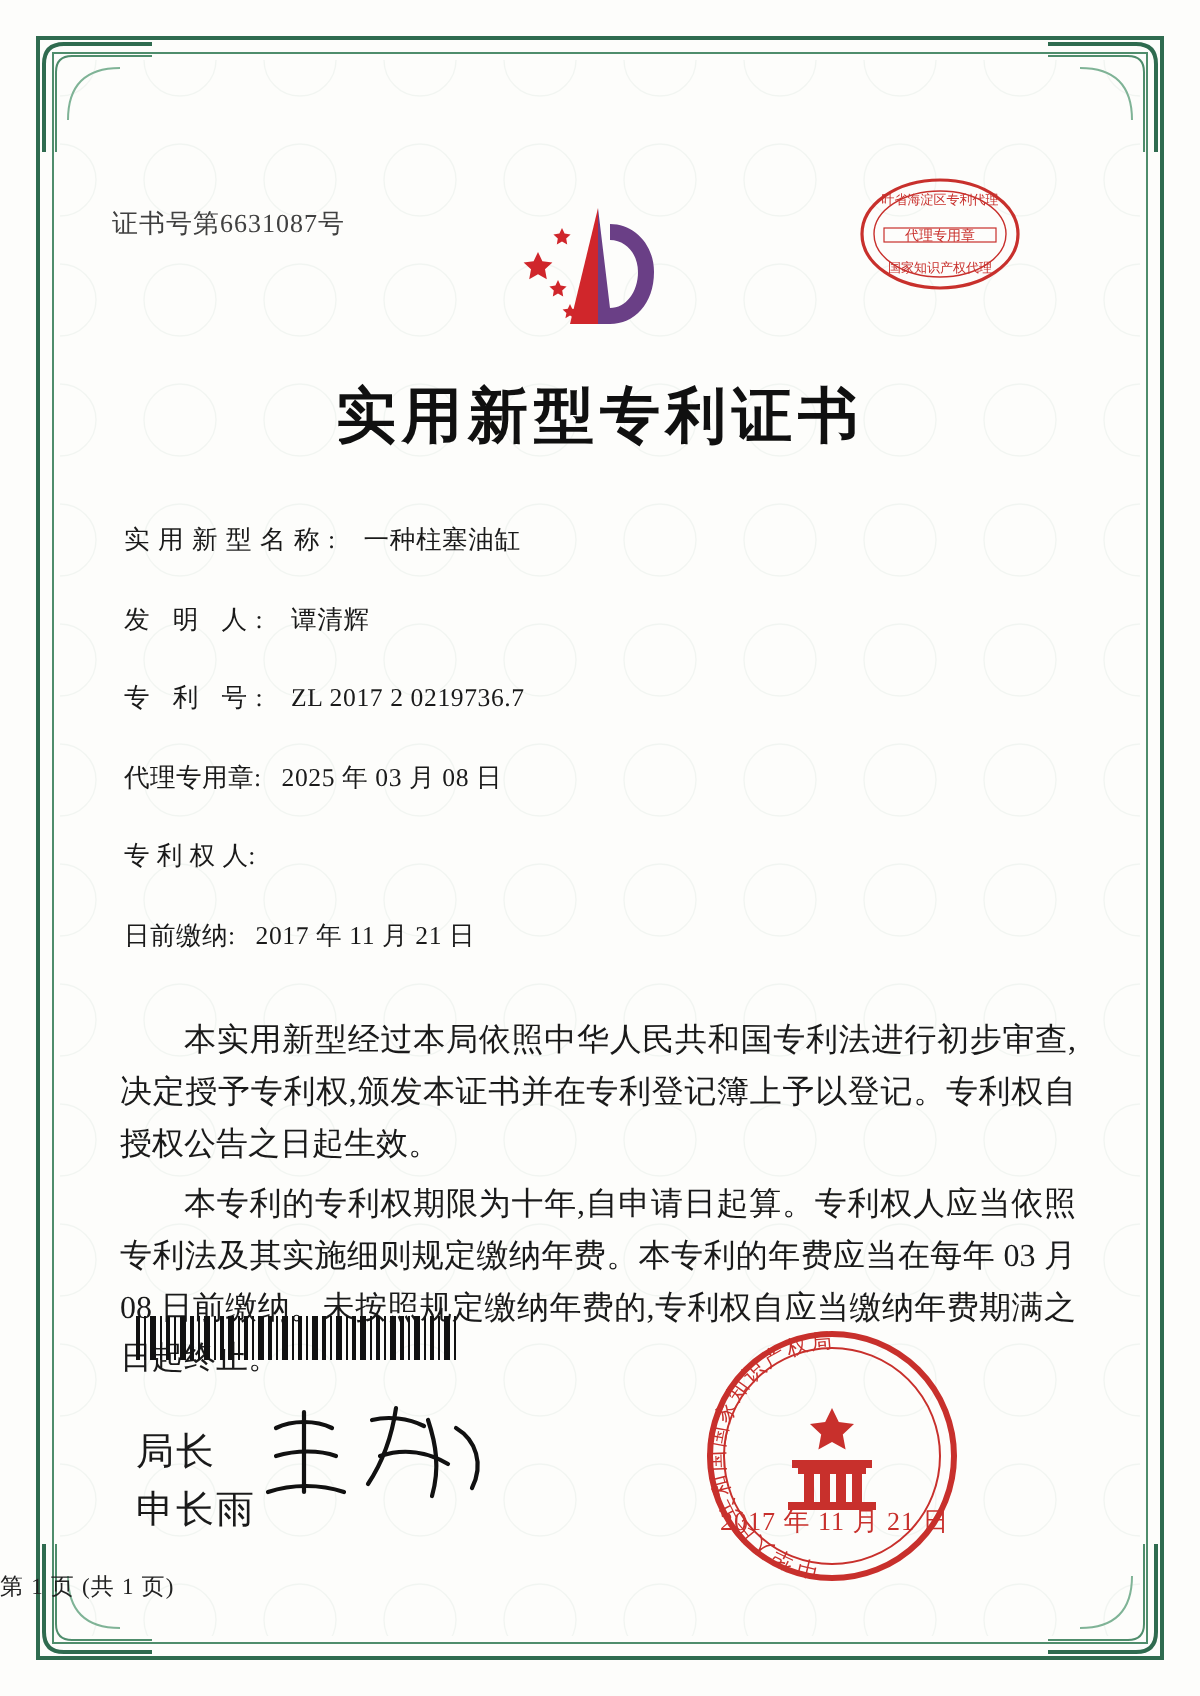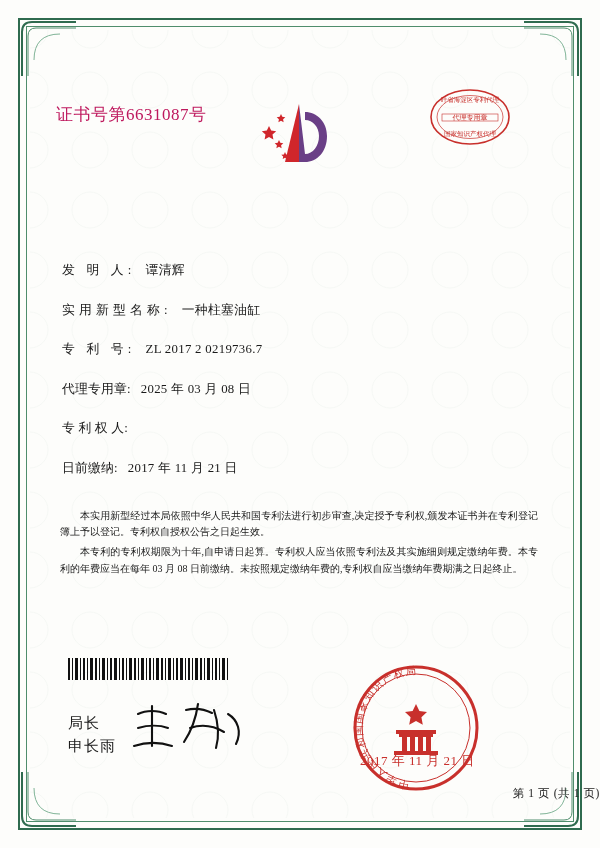--- a/index.html
+++ b/index.html
@@ -43,23 +43,23 @@
   }
   .corner svg { display:block; }
   .c-tl { left: 20px; top: 20px; }
   .c-tr { right: 20px; top: 20px; transform: scaleX(-1); }
   .c-bl { left: 20px; bottom: 20px; transform: scaleY(-1); }
   .c-br { right: 20px; bottom: 20px; transform: scale(-1,-1); }
 
   .cert-no {
     position: absolute;
     left: 56px; top: 103px;
-    font-size: 17px;
+    font-size: 13px;
     letter-spacing: 0.5px;
-    color: #be185d;
+    color: #404040;
   }
   .logo {
     position: absolute;
     left: 255px; top: 100px;
     width: 92px; height: 68px;
   }
   .title {
     position: absolute;
     left: 0; top: 188px;
     width: 600px;
@@ -88,40 +88,40 @@
   }
   .field-label.spaced { letter-spacing: 4.2px; }
   .field-value {
     margin-left: 10px;
     letter-spacing: 0.3px;
   }
   .paras {
     position: absolute;
     left: 60px; top: 508px;
     width: 478px;
-    font-size: 10px;
+    font-size: 16px;
     line-height: 1.62;
     color: #1a1a1a;
     text-align: justify;
   }
   .paras p {
     margin: 0 0 4px 0;
     text-indent: 2em;
   }
   .barcode {
     position: absolute;
     left: 68px; top: 658px;
     width: 160px; height: 22px;
   }
   .barcode svg { display: block; }
 
   .signblock {
     position: absolute;
     left: 68px; top: 712px;
-    font-size: 15px;
+    font-size: 19px;
     line-height: 1.55;
     letter-spacing: 1px;
   }
   .signature {
     position: absolute;
     left: 128px; top: 700px;
     width: 120px; height: 56px;
   }
   .seal-small {
     position: absolute;
@@ -138,21 +138,21 @@
     left: 360px; top: 752px;
     font-size: 13px;
     color: #c8302c;
     letter-spacing: 0.5px;
     font-family: "Liberation Serif", serif;
   }
   .footer {
     position: absolute;
     left: 0; top: 786px;
     width: 600px;
-    text-align: right;
+    text-align: left;
     font-size: 11.5px;
     letter-spacing: 0.6px;
     color: #222;
   }
   .wm {
     position: absolute;
     left: 0; top: 0;
     width: 600px; height: 848px;
     pointer-events: none;
     opacity: 0.05;
@@ -212,40 +212,41 @@
       <path d="M30 62 L44 4 L44 62 Z" fill="#d0262b"></path>
       <g fill="#d0262b">
         <path d="M14 26 l2.2 4.6 5 .6 -3.7 3.4 .9 5 -4.4-2.5 -4.4 2.5 .9-5 -3.7-3.4 5-.6z"></path>
         <path d="M26 14 l1.3 2.8 3 .4 -2.2 2 .5 3 -2.6-1.5 -2.6 1.5 .5-3 -2.2-2 3-.4z"></path>
         <path d="M24 40 l1.3 2.8 3 .4 -2.2 2 .5 3 -2.6-1.5 -2.6 1.5 .5-3 -2.2-2 3-.4z"></path>
         <path d="M30 52 l1.1 2.4 2.6 .3 -1.9 1.8 .5 2.6 -2.3-1.3 -2.3 1.3 .5-2.6 -1.9-1.8 2.6-.3z"></path>
       </g>
     </svg>
   </div>
 
+  <div class="title">实用新型专利证书</div>
 
   <div class="seal-small">
     <svg width="84" height="62" viewBox="0 0 84 62">
       <ellipse cx="42" cy="31" rx="39" ry="27" fill="none" stroke="#c8302c" stroke-width="1.6"></ellipse>
       <ellipse cx="42" cy="31" rx="33" ry="21.5" fill="none" stroke="#c8302c" stroke-width="0.7"></ellipse>
       <text x="42" y="16" font-size="6.5" fill="#c8302c" text-anchor="middle" font-family="'DejaVu Serif',serif">叶省海淀区专利代理</text>
       <text x="42" y="34" font-size="7" fill="#c8302c" text-anchor="middle" font-family="'DejaVu Serif',serif">代理专用章</text>
       <text x="42" y="50" font-size="6.5" fill="#c8302c" text-anchor="middle" font-family="'DejaVu Serif',serif">国家知识产权代理</text>
       <rect x="14" y="28" width="56" height="7" fill="none" stroke="#c8302c" stroke-width="0.6"></rect>
     </svg>
   </div>
 
   <div class="fields">
     <div class="field-row">
+      <span class="field-label spaced">实用新型名称:</span>
+      <span class="field-value">一种柱塞油缸</span>
+    </div>
+    <div class="field-row">
       <span class="field-label spaced">发 明 人:</span>
       <span class="field-value">谭清辉</span>
-    </div>
-    <div class="field-row">
-      <span class="field-label spaced">实用新型名称:</span>
-      <span class="field-value">一种柱塞油缸</span>
     </div>
     <div class="field-row">
       <span class="field-label spaced">专 利 号:</span>
       <span class="field-value">ZL 2017 2 0219736.7</span>
     </div>
     <div class="field-row">
       <span class="field-label">代理专用章:</span>
       <span class="field-value">2025 年 03 月 08 日</span>
     </div>
     <div class="field-row">

